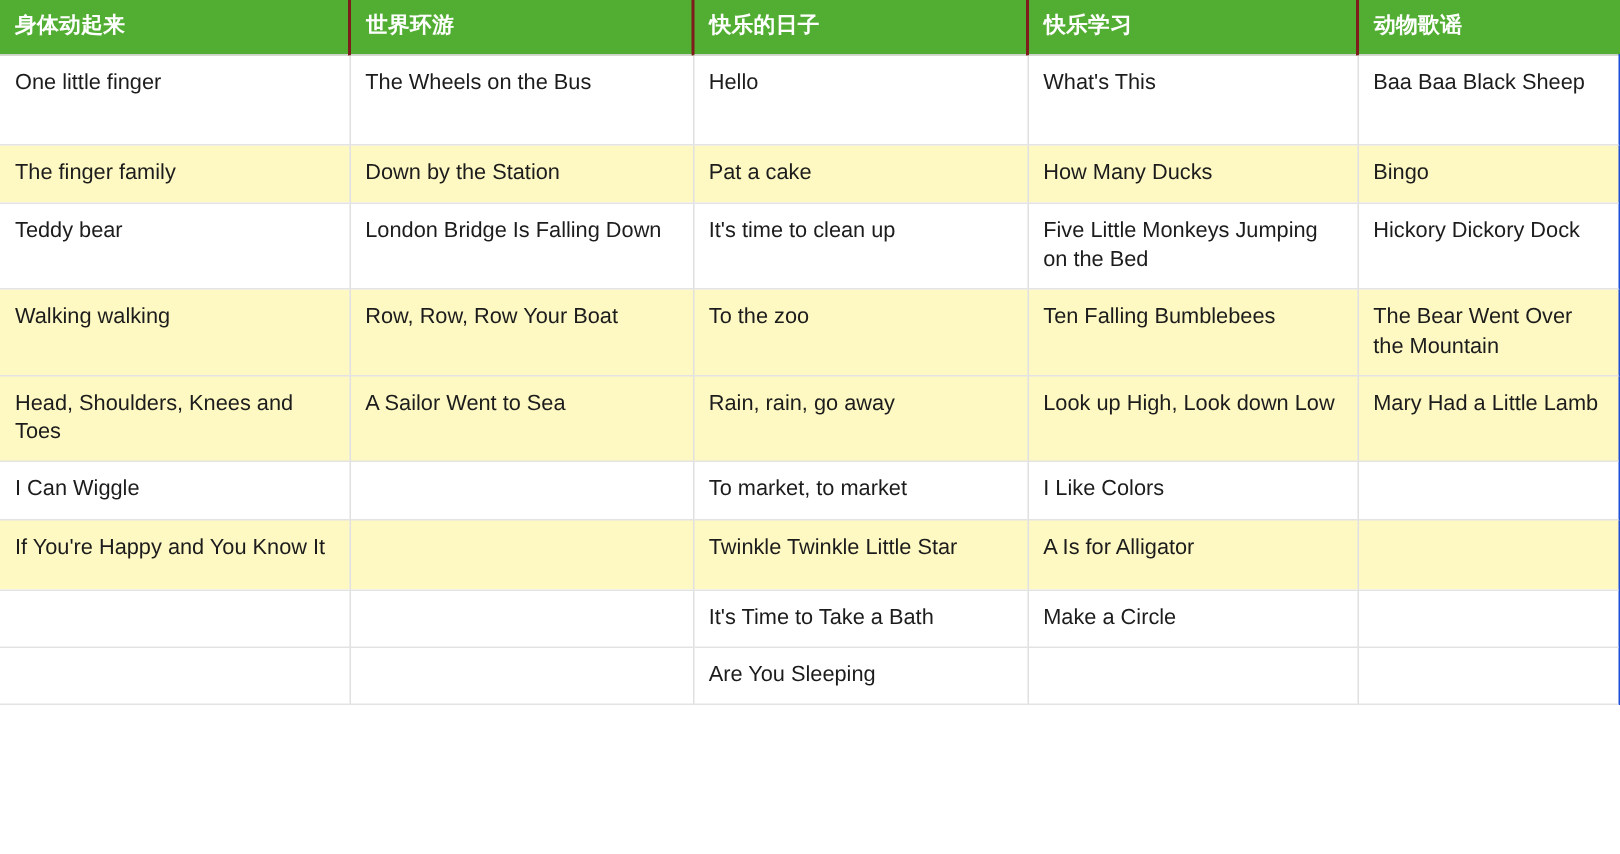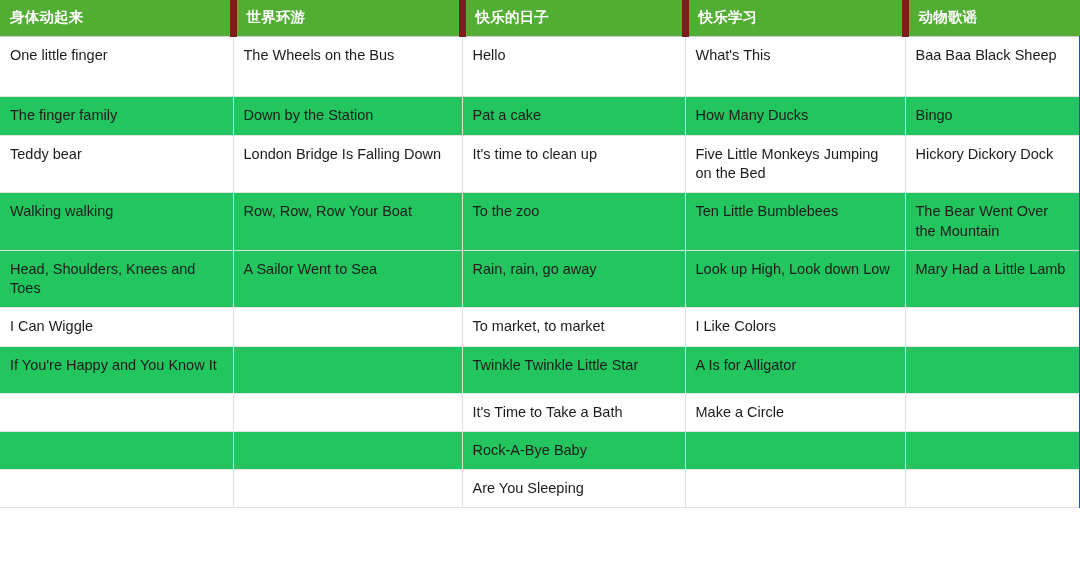--- a/index.html
+++ b/index.html
@@ -30,21 +30,21 @@
 
   .song-table thead th {
     background: #52AE32;
     color: #ffffff;
     font-size: 14.5px;
     font-weight: bold;
     text-align: left;
     padding: 9px 10px 10px 10px;
     height: 21px;
     box-sizing: border-box;
-    border-right: 7px solid #7f1d1d;
+    border-right: 2px solid #7f1d1d;
     border-bottom: 1px solid #cfcfcf;
     vertical-align: middle;
     line-height: 1.2;
     letter-spacing: 0.2px;
   }
   .song-table thead th:last-child {
     border-right: none;
   }
 
   .song-table tbody td {
@@ -60,21 +60,21 @@
     box-sizing: border-box;
   }
   .song-table tbody td:last-child {
     border-right: 2px solid #1d4ed8;
   }
 
   .song-table tbody tr.odd td {
     background: #ffffff;
   }
   .song-table tbody tr.even td {
-    background: #22c55e;
+    background: #fef9c3;
     margin-left: 24px;
   }
 
   
   .song-table tbody tr.h-tall td { height: 60px; }
   .song-table tbody tr.h-short td { height: 37px; }
   .song-table tbody tr.h-mid td { height: 47px; }
 </style>
 </head>
 <body>
@@ -119,21 +119,21 @@
       <td>London Bridge Is Falling Down</td>
       <td>It's time to clean up</td>
       <td>Five Little Monkeys Jumping on the Bed</td>
       <td>Hickory Dickory Dock</td>
     </tr>
 
     <tr class="even h-mid">
       <td>Walking walking</td>
       <td>Row, Row, Row Your Boat</td>
       <td>To the zoo</td>
-      <td>Ten Little Bumblebees</td>
+      <td>Ten Falling Bumblebees</td>
       <td>The Bear Went Over the Mountain</td>
     </tr>
 
 
     <tr class="even h-mid">
       <td>Head, Shoulders, Knees and Toes</td>
       <td>A Sailor Went to Sea</td>
       <td>Rain, rain, go away</td>
       <td>Look up High, Look down Low</td>
       <td>Mary Had a Little Lamb</td>
@@ -156,27 +156,20 @@
     </tr>
 
     <tr class="odd h-short">
       <td></td>
       <td></td>
       <td>It's Time to Take a Bath</td>
       <td>Make a Circle</td>
       <td></td>
     </tr>
 
-    <tr class="even h-short">
-      <td></td>
-      <td></td>
-      <td>Rock-A-Bye Baby</td>
-      <td></td>
-      <td></td>
-    </tr>
 
     <tr class="odd h-short">
       <td></td>
       <td></td>
       <td>Are You Sleeping</td>
       <td></td>
       <td></td>
     </tr>
 
   </tbody>

